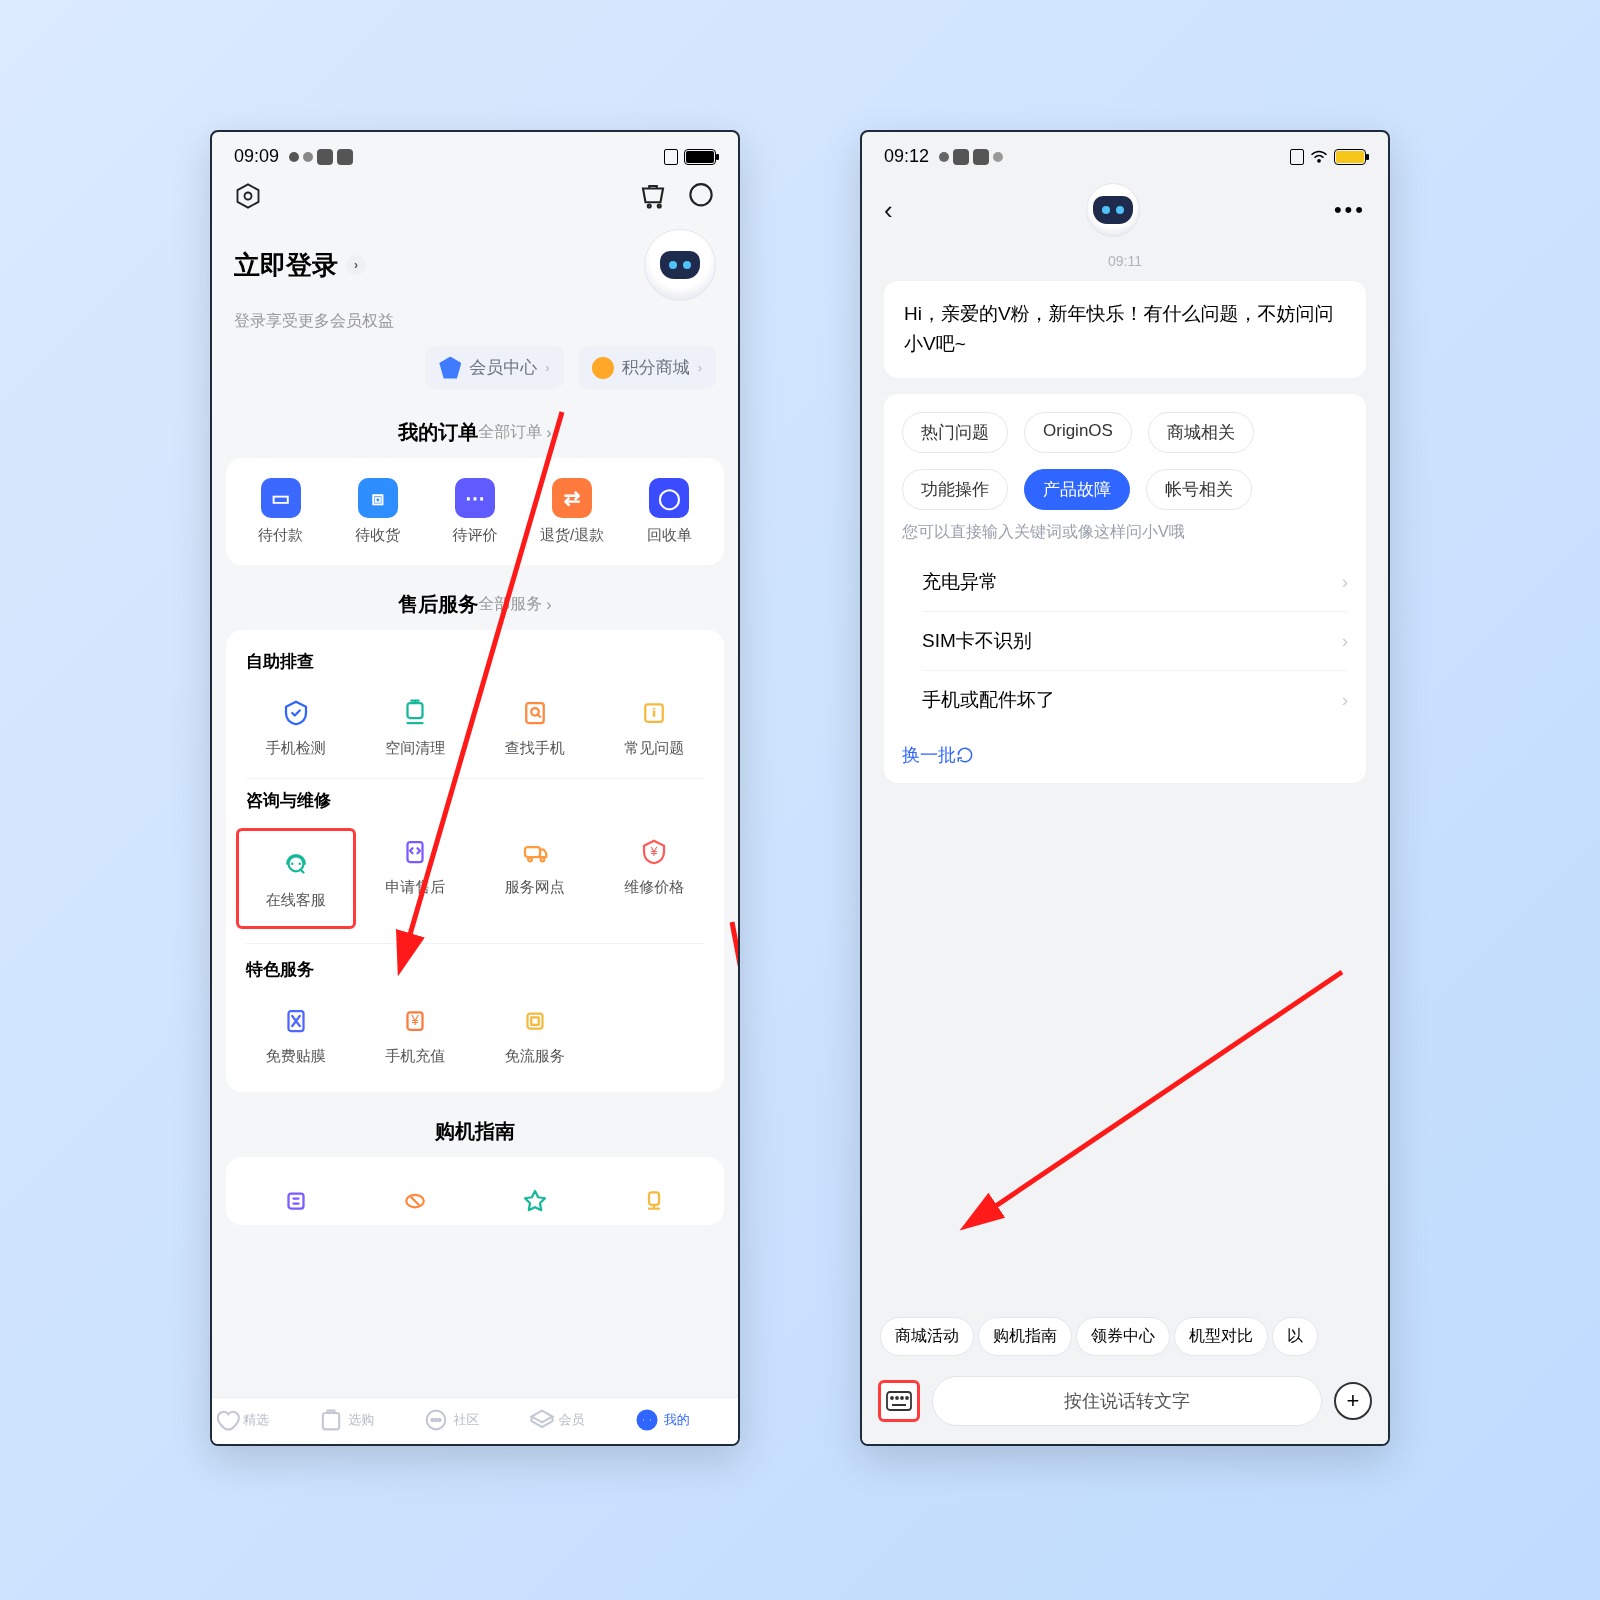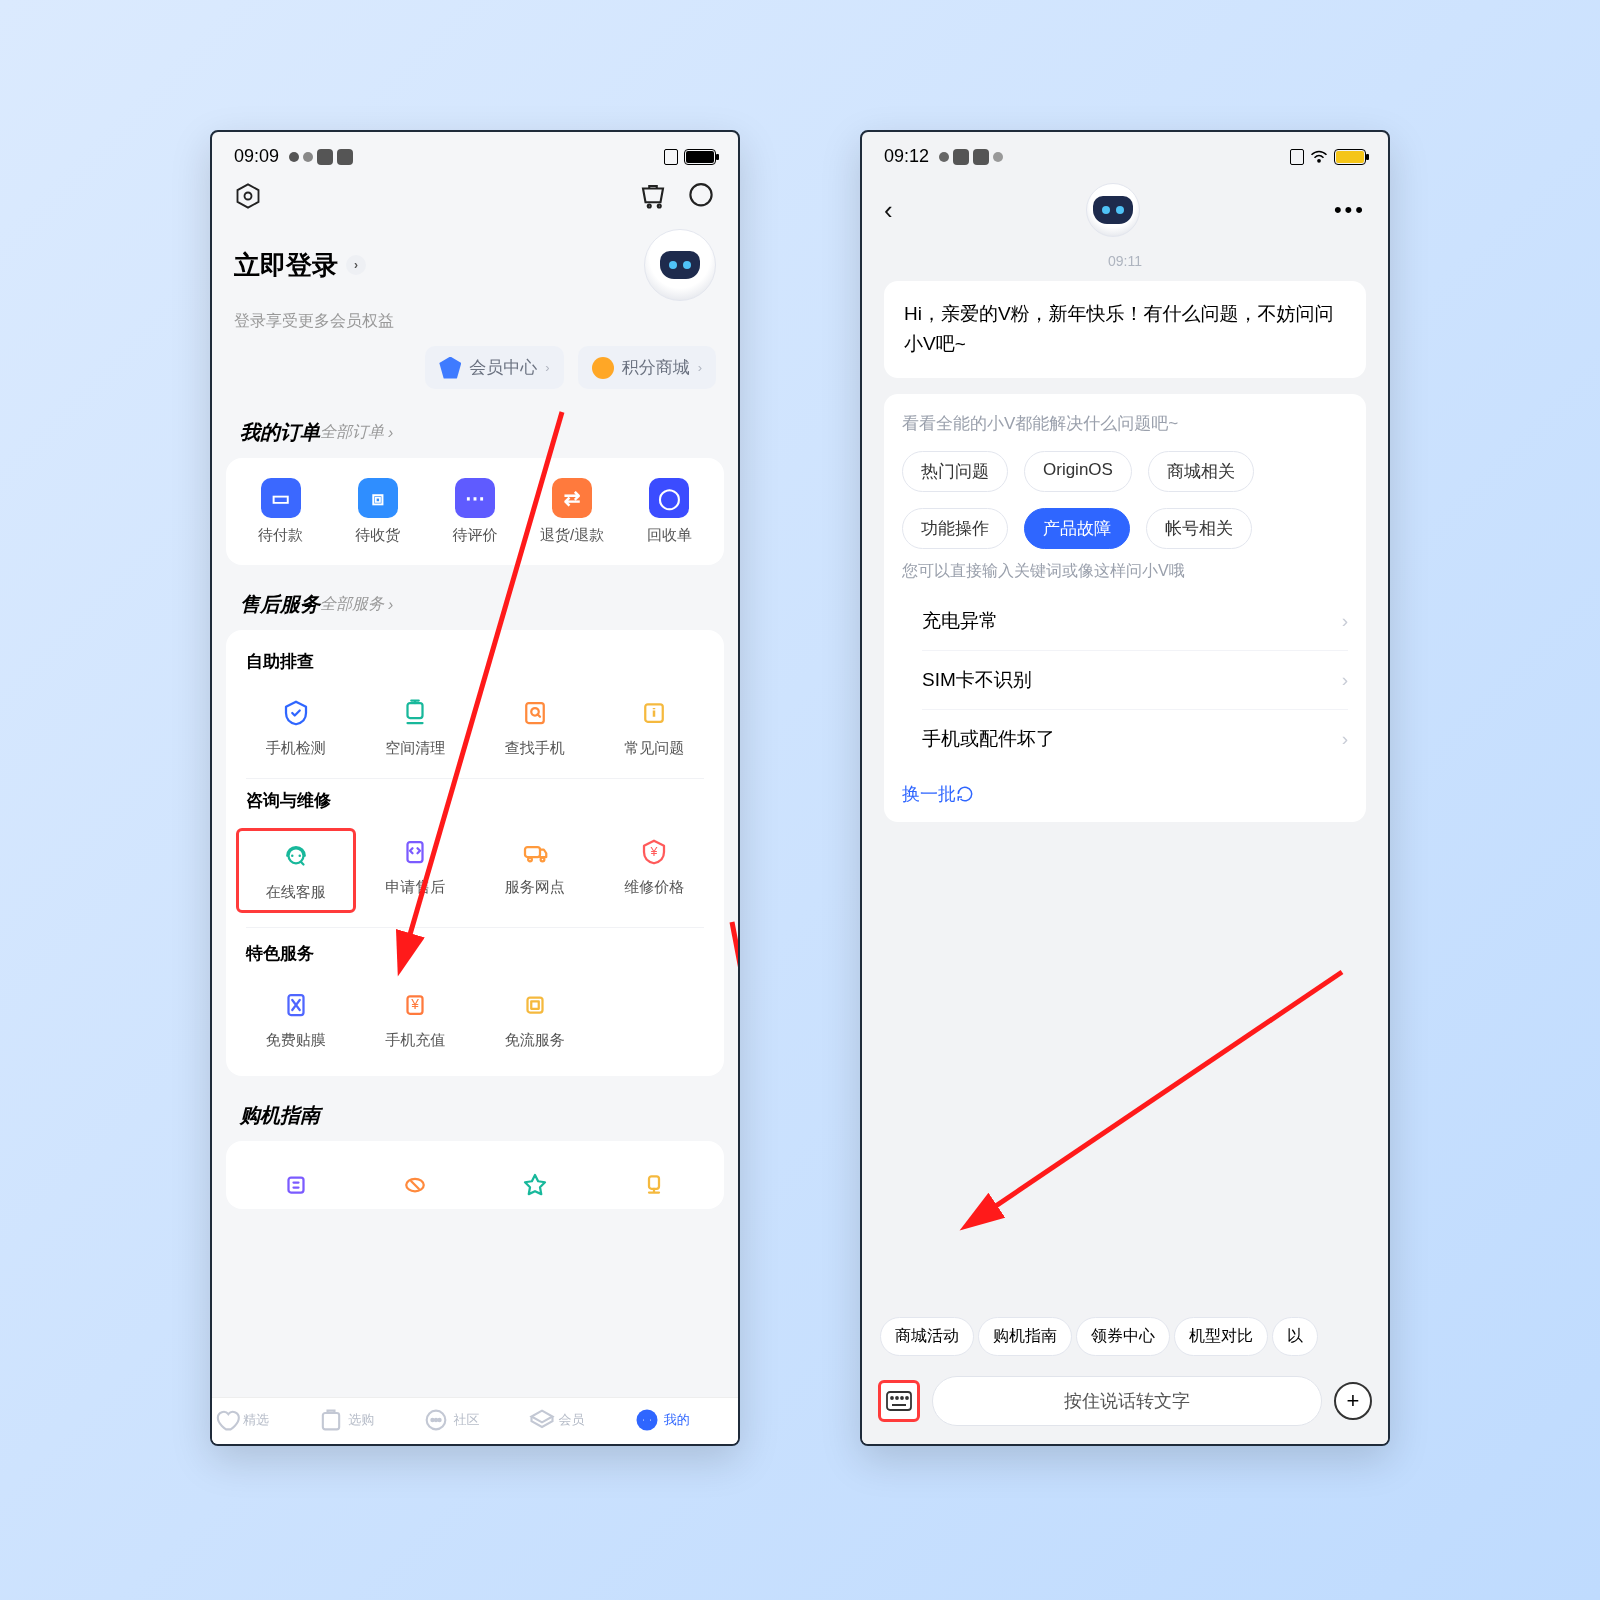--- a/index.html
+++ b/index.html
@@ -49,21 +49,21 @@
   .robot-face { width:40px; height:28px; background:#1e2b4d; border-radius:10px 10px 14px 14px; display:flex; align-items:center; justify-content:center; gap:6px;}
   .robot-eye { width:8px;height:8px; background:#4fc3f7; border-radius:50%;}
   .chip-row { display:flex; gap:14px; padding: 0 22px 18px; justify-content: flex-end;}
   .chip {
     background:#eef1f7; border-radius:10px; padding:10px 14px; font-size:17px; color:#6b7280;
     display:flex; align-items:center; gap:8px;
   }
   .chip .chev { color:#b0b5c0; font-size:13px; }
   .vip-badge { width:22px; height:22px; background:#3f7bff; border-radius:5px; clip-path: polygon(50% 0,100% 30%,80% 100%,20% 100%,0 30%);}
   .star-badge { width:22px; height:22px; background:#ffa726; border-radius:50%;}
-  .section-head { display:flex; justify-content:flex-start; align-items:center; padding: 12px 28px 12px; font-style: italic;}
+  .section-head { display:flex; justify-content:center; align-items:center; padding: 12px 14px 12px;}
   .section-title { font-size:20px; font-weight:600;}
   .section-link { font-size:16px; color:#999; display:flex; align-items:center; gap:4px;}
   .card { background:#fff; margin: 0 14px 14px; border-radius:16px; padding: 14px 6px;}
   .icon-grid { display:grid; grid-template-columns:repeat(5,1fr); gap: 8px 0;}
   .card .icon-grid4 { display:grid; grid-template-columns:repeat(4,1fr); gap: 18px 0; padding: 6px 4px;}
   .icon-cell { display:flex; flex-direction:column; align-items:center; gap:8px; padding:6px 0;}
   .icon-cell .lbl { font-size:15px; color:#555;}
   .sq {
     width:40px; height:40px; border-radius:10px; display:flex; align-items:center; justify-content:center;
   }
@@ -72,21 +72,21 @@
   .sq.purple { background:#5f5bff;}
   .sq.orange { background:#ff7a3d;}
   .sq.navy { background:#3b4cff;}
   .sq-inner { color:#fff; font-size:20px; font-weight:700;}
   .card .subhead { font-size:17px; font-weight:600; padding: 6px 14px 10px;}
   .outline-icon {
     width:36px; height:36px; border-radius:8px; display:flex; align-items:center; justify-content:center;
   }
   .outline-icon svg { width:30px; height:30px;}
   .highlight-box {
-    border:3px solid #ff3b3b; border-radius:6px; padding:8px 6px;
+    border:3px solid #ff3b3b; border-radius:6px; padding:16px 6px;
   }
   .divider { height:1px; background:#f1f2f5; margin:8px 14px;}
   .bottom-nav {
     margin-top:auto; background:#fff; display:grid; grid-template-columns:repeat(5,1fr);
     border-top:1px solid #eee; padding:8px 0 10px;
   }
   .nav-item { display:flex; flex-direction:row; align-items:center; gap:3px; font-size:13px; color:#b6bcc8;}
   .nav-item.active { color:#2f66ff;}
   .nav-ic { width:28px; height:28px;}
   .interact-strip { display:grid; grid-template-columns:repeat(4,1fr); padding: 6px 4px 0;}
@@ -498,21 +498,20 @@
         </div>
     </div>
     <span class="more-dots">•••</span>
   </div>
 
   <div class="time-label">09:11</div>
 
   <div class="msg-bubble">Hi，亲爱的V粉，新年快乐！有什么问题，不妨问问小V吧~</div>
 
   <div class="help-card">
-    <div class="help-title">看看全能的小V都能解决什么问题吧~</div>
     <div class="pill-row" id="pill-row">
         <div class="pill">热门问题</div>
         <div class="pill">OriginOS</div>
         <div class="pill">商城相关</div>
         <div class="pill">功能操作</div>
         <div class="pill active">产品故障</div>
         <div class="pill">帐号相关</div>
       </div>
     <div class="help-sub">您可以直接输入关键词或像这样问小V哦</div>
     <div id="qa-list">

